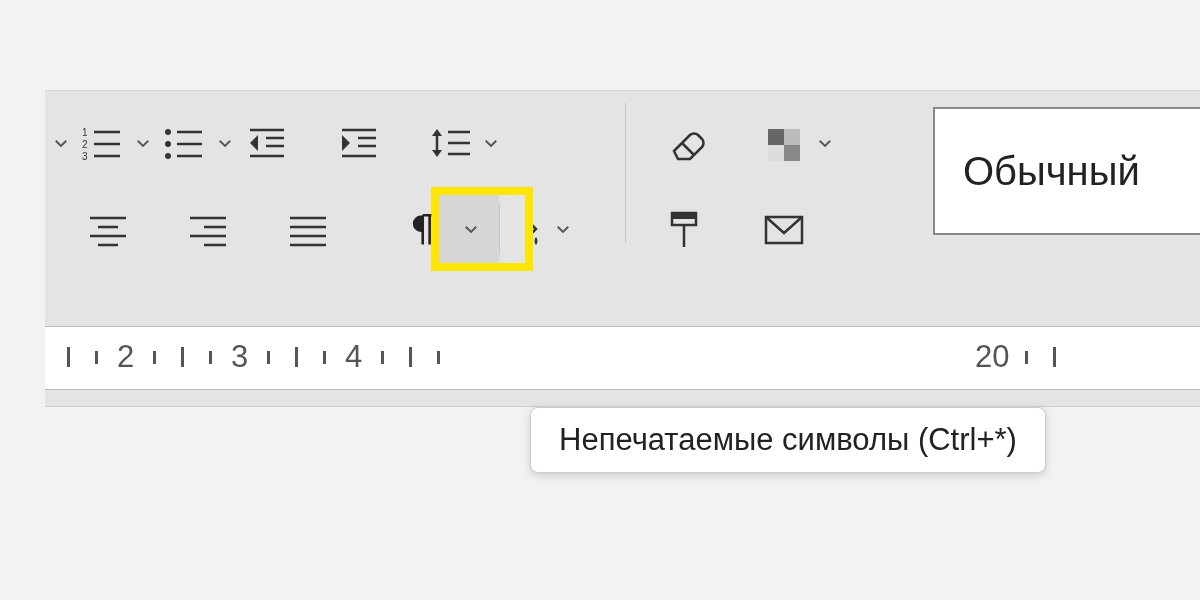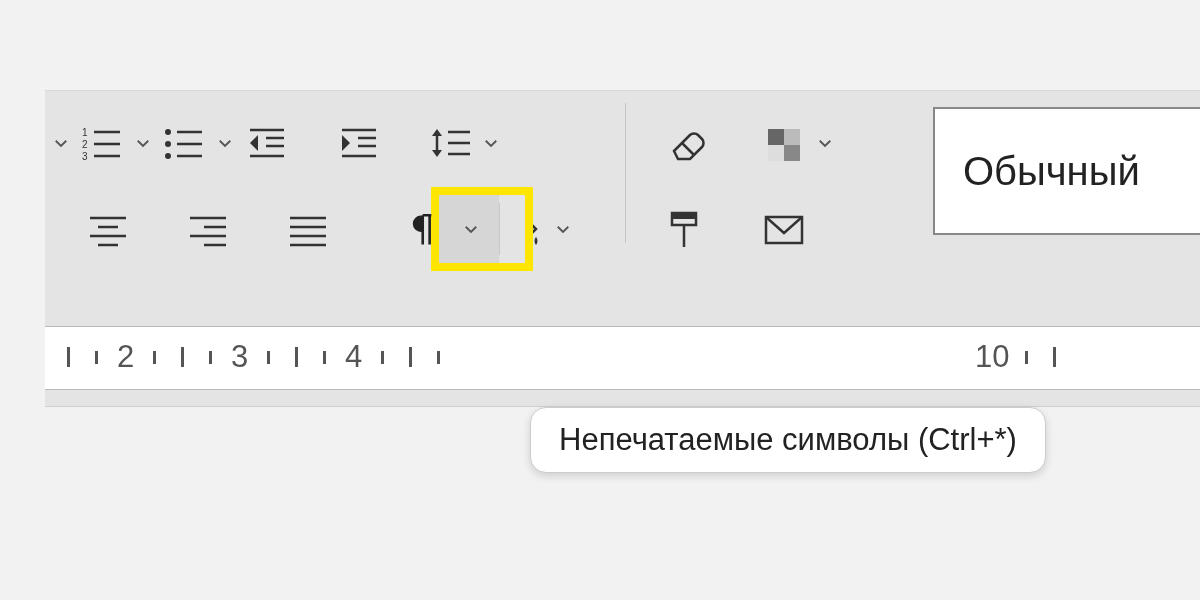--- a/index.html
+++ b/index.html
@@ -17,21 +17,21 @@
   .sep1{left:580px}
   .style-box{position:absolute;left:888px;top:16px;height:124px;width:380px;background:#fff;border:2px solid #888;display:flex;align-items:center;padding-left:28px;font-size:40px;color:#222}
   .highlight{position:absolute;border:8px solid #ffe600;background:#d6d6d6}
   .h-main{left:386px;top:96px;width:60px;height:68px;border-right:none}
   .h-drop{left:454px;top:96px;width:26px;height:68px;border-left:none;background:#e4e4e4}
   .h-drop::before{content:"";position:absolute;left:0;top:8px;bottom:8px;width:1px;background:#c8c8c8}
   .ruler-wrap{position:absolute;left:45px;top:326px;right:0;height:62px;background:#fff;border-top:1px solid #bbb;border-bottom:1px solid #bbb}
   .ruler-wrap .rmark{position:absolute;top:12px;color:#555;font-size:31px}
   .ruler-wrap .tick{position:absolute;top:20px;width:3px;height:20px;background:#555}
   .ruler-wrap .tick.short{height:13px;top:24px}
-  .tooltip{position:absolute;background:#fff;border:1px solid #ccc;border-radius:16px;padding:14px 28px;font-size:31px;color:#222;box-shadow:0 3px 8px rgba(0,0,0,.15)}
+  .tooltip{position:absolute;background:#fff;border:1px solid #ccc;border-radius:8px;padding:14px 28px;font-size:31px;color:#222;box-shadow:0 3px 8px rgba(0,0,0,.15)}
 </style>
 </head>
 <body>
 
 <div class="panel">
 
   <div class="toolbar-row row1">
     <span class="chev" style="margin-left:4px">
       <svg viewBox="0 0 24 24">
           <path d="M5 9l7 7 7-7" stroke="#555" stroke-width="2.5" fill="none"></path>
@@ -217,20 +217,20 @@
   <span class="tick" style="left:136px"></span>
   <span class="tick short" style="left:164px"></span>
   <span class="rmark" style="left:186px">3</span>
   <span class="tick short" style="left:222px"></span>
   <span class="tick" style="left:250px"></span>
   <span class="tick short" style="left:278px"></span>
   <span class="rmark" style="left:300px">4</span>
   <span class="tick short" style="left:336px"></span>
   <span class="tick" style="left:364px"></span>
   <span class="tick short" style="left:392px"></span>
-  <span class="rmark" style="left:930px">10</span>
+  <span class="rmark" style="left:930px">20</span>
   <span class="tick short" style="left:980px"></span>
   <span class="tick" style="left:1008px"></span>
 </div>
 
 <div class="tooltip" style="left:530px;top:407px">
   <span>Непечатаемые символы (Ctrl+*)</span>
 </div>
 
 </body></html>

